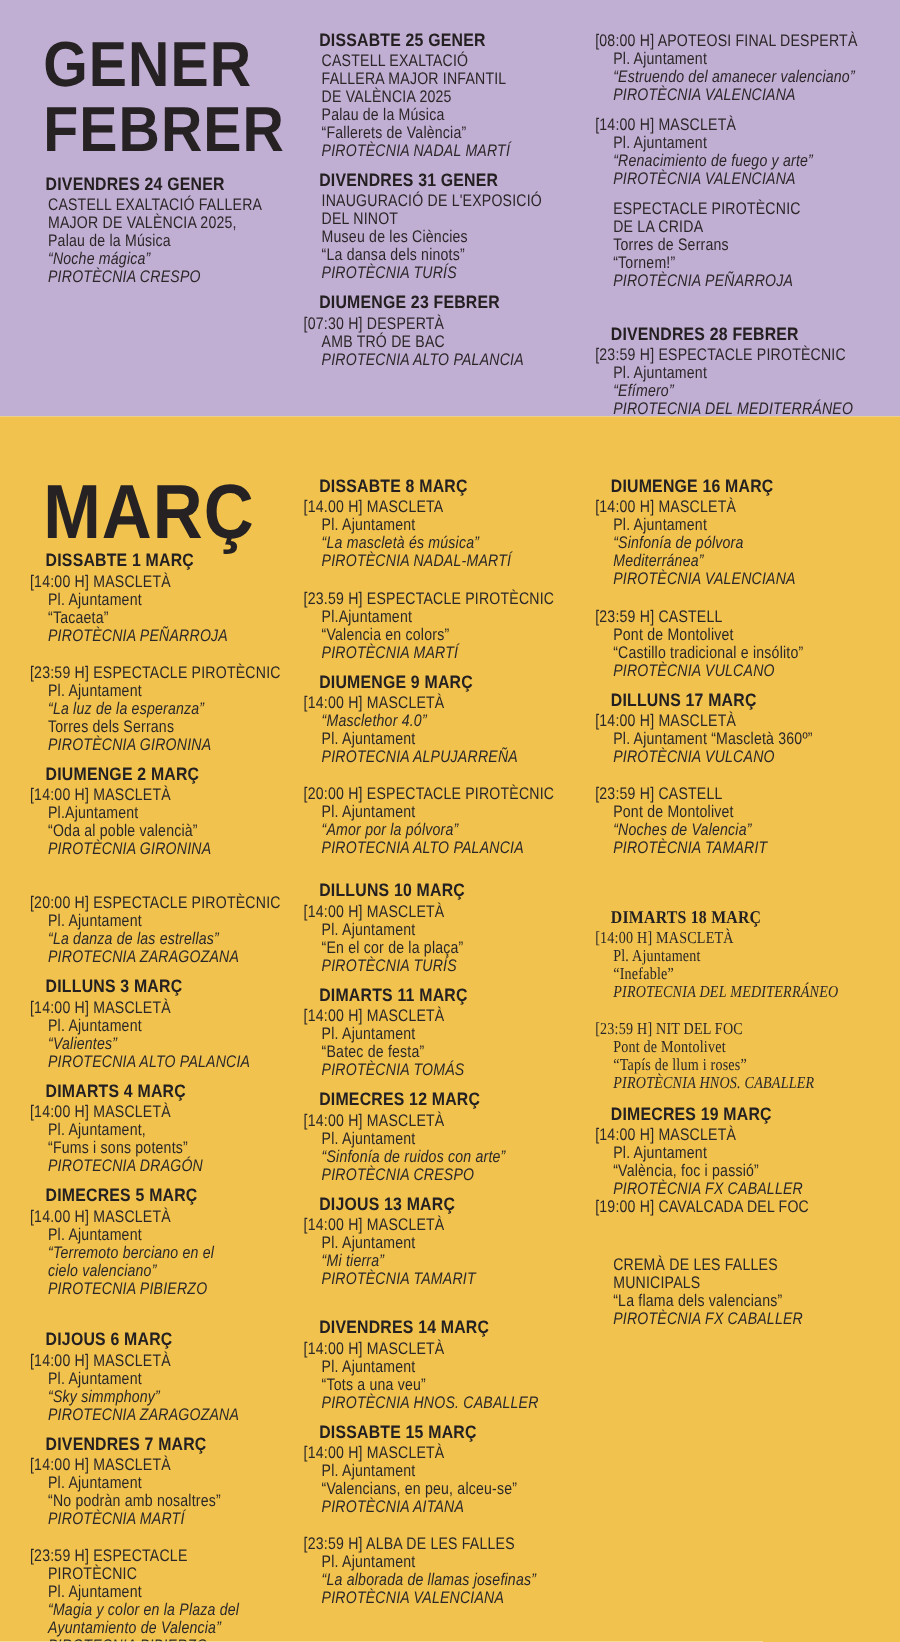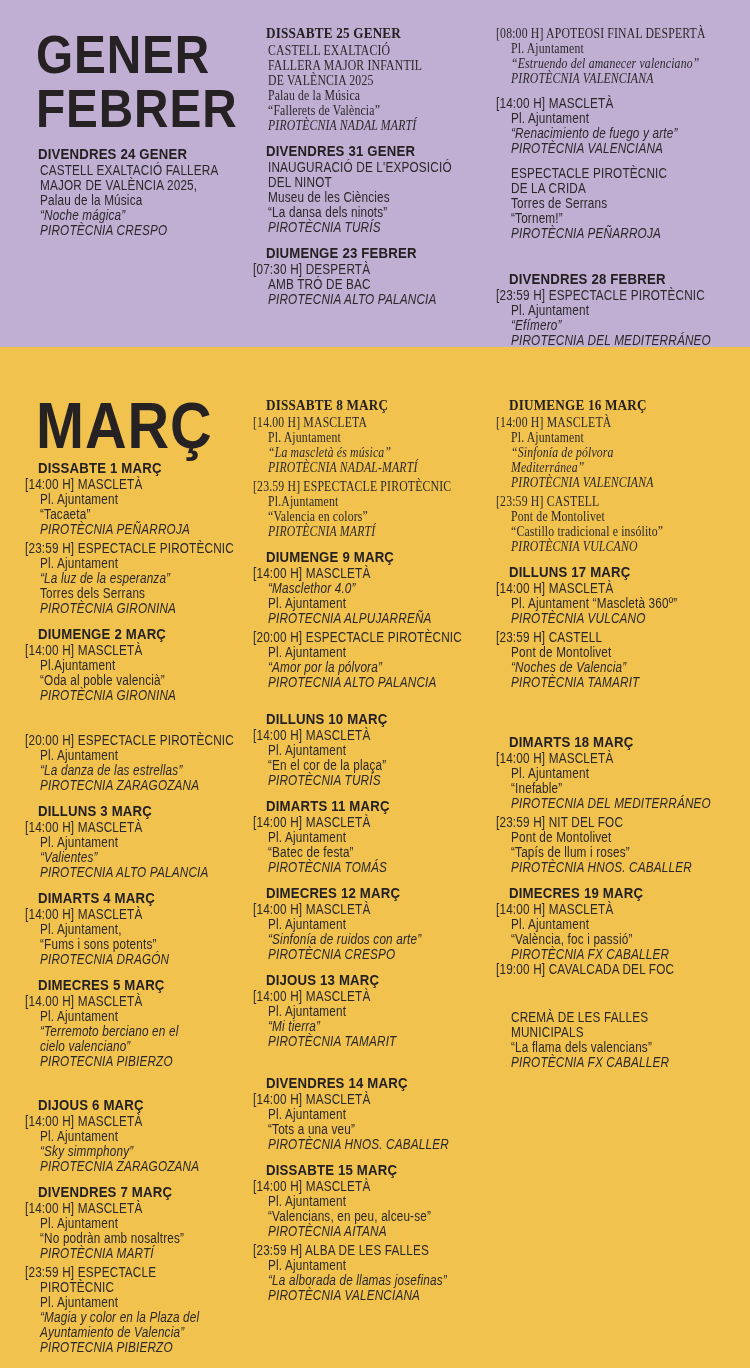--- a/index.html
+++ b/index.html
@@ -27,34 +27,34 @@
     margin:0;
     font-weight:700;
     letter-spacing:1px;
     color:#262223;
   }
   .band-0 .big-title{font-size:53px;line-height:54px;margin:2px 0 0 11px;}
   .band-1 .big-title{font-size:64px;line-height:66px;margin:20px 0 -9px 11px;}
   .title-line{display:block;transform:scaleX(.9);transform-origin:left;white-space:nowrap;}
 
   .block{margin-top:10px;}
-  .col > .block:first-child{margin-top:0;font-family:Liberation Serif, serif;}
+  .col > .block:first-child{margin-top:0;}
 
   .date{
     font-weight:700;
     font-size:15px;
     line-height:15px;
     margin:0 0 2px 13px;
     letter-spacing:.2px;
     transform:scaleX(.88);
     transform-origin:left;
     white-space:nowrap;
     color:#242021;
   }
-  .event + .event{margin-top:4px;}
+  .event + .event{margin-top:16px;}
   .ln{
     font-size:14px;
     line-height:15px;
     letter-spacing:.2px;
     white-space:nowrap;
     transform:scaleX(.84);
     transform-origin:left;
   }
   .ln-t{margin-left:0;}
   .ln-p,.ln-q,.ln-qi,.ln-i{margin-left:15px;}
@@ -363,21 +363,21 @@
               <div class="ln ln-p">Pl. Ajuntament “Mascletà 360º”</div>
               <div class="ln ln-i">PIROTÈCNIA VULCANO</div>
             </div>
             <div class="event">
               <div class="ln ln-t">[23:59 H] CASTELL</div>
               <div class="ln ln-p">Pont de Montolivet</div>
               <div class="ln ln-qi">“Noches de Valencia”</div>
               <div class="ln ln-i">PIROTÈCNIA TAMARIT</div>
             </div>
           </div>
-          <div class="block" style="margin-top: 44px;">
+          <div class="block" style="margin-top: 44px; font-family: Liberation Serif, serif;">
             <div class="date">DIMARTS 18 MARÇ</div>
             <div class="event">
               <div class="ln ln-t">[14:00 H] MASCLETÀ</div>
               <div class="ln ln-p">Pl. Ajuntament</div>
               <div class="ln ln-q">“Inefable”</div>
               <div class="ln ln-i">PIROTECNIA DEL MEDITERRÁNEO</div>
             </div>
             <div class="event">
               <div class="ln ln-t">[23:59 H] NIT DEL FOC</div>
               <div class="ln ln-p">Pont de Montolivet</div>

